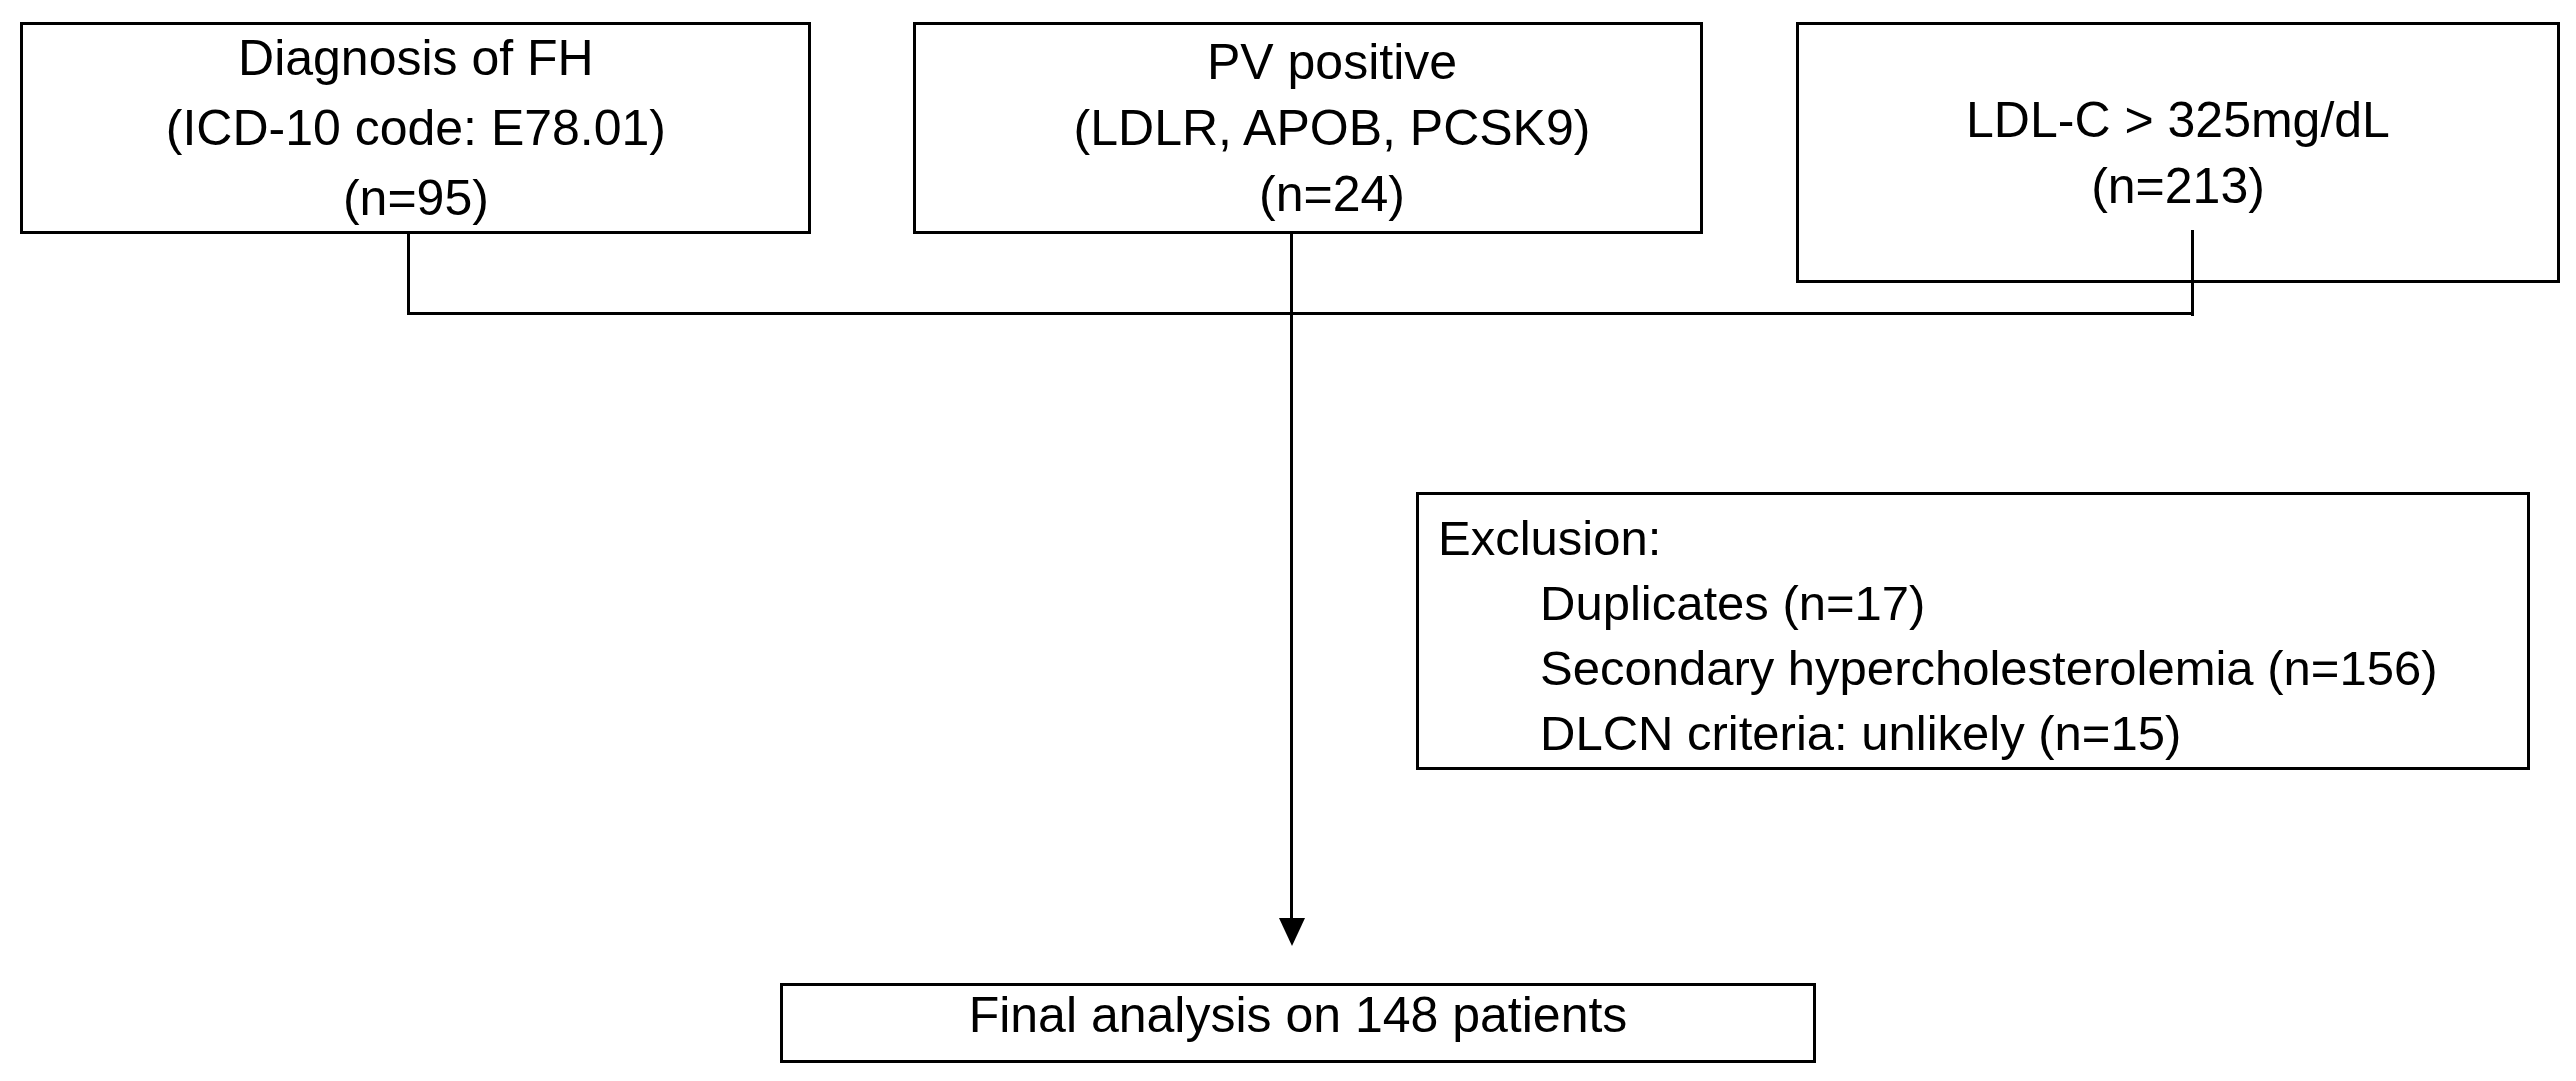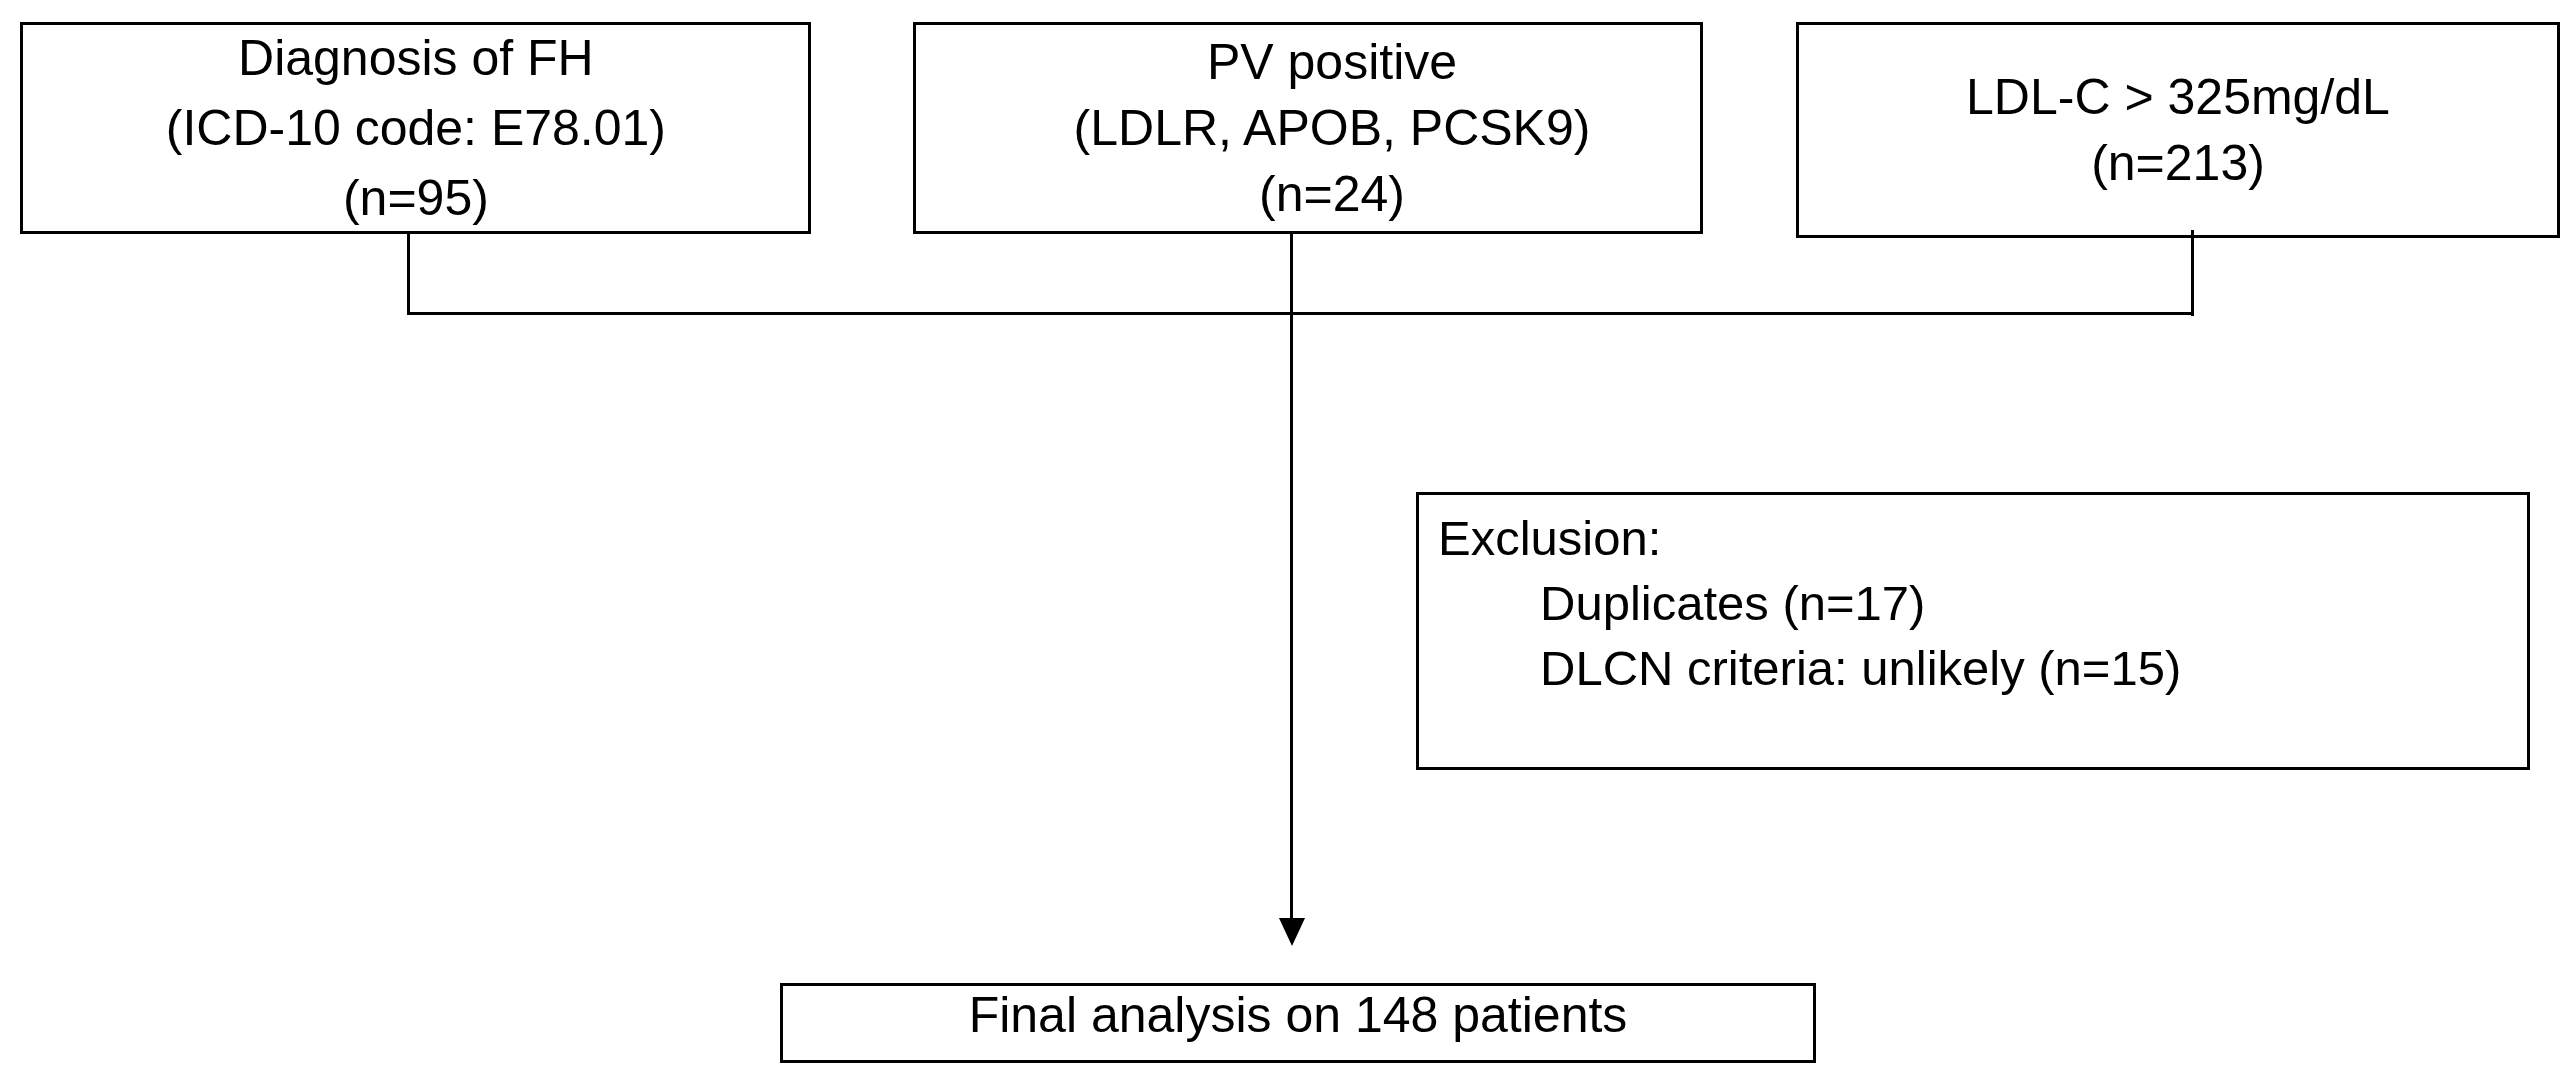--- a/index.html
+++ b/index.html
@@ -29,21 +29,21 @@
     align-items: center;
     text-align: center;
   }
   .center-box .bline {
     font-size: 50px;
     line-height: 66px;
     white-space: nowrap;
   }
   #box1 { left: 20.4px;   top: 22.4px; width: 791px; height: 212px; justify-content: space-between; }
   #box2 { left: 913px; top: 22.4px; width: 790px; height: 212px; padding-left: 48px; }
-  #box3 { left: 1796px; top: 22.4px; width: 764px; height: 216px; }
+  #box3 { left: 1796px; top: 22.4px; width: 764px; height: 261px; }
 
   #exclusion {
     left: 1416px;
     top: 492px;
     width: 1114px;
     height: 278px;
     padding: 11px 6.8px 0 19px;
   }
   .excl-line {
     font-size: 49px;
@@ -108,20 +108,21 @@
 
   <div class="cline" id="stub-left"></div>
   <div class="cline" id="stub-right"></div>
   <div class="cline" id="hline"></div>
   <div class="cline" id="midline"></div>
   <div id="arrowhead"></div>
 
   <div class="box" id="exclusion">
     <div class="excl-line">Exclusion:</div>
     <div class="excl-line excl-item">Duplicates (n=17)</div>
+    <div class="excl-line excl-item">Secondary hypercholesterolemia (n=156)</div>
     <div class="excl-line excl-item">DLCN criteria: unlikely (n=15)</div>
   </div>
 
   <div class="box" id="finalbox">
     <div class="bline">Final analysis on 148 patients</div>
   </div>
 
 </div>
 
 

